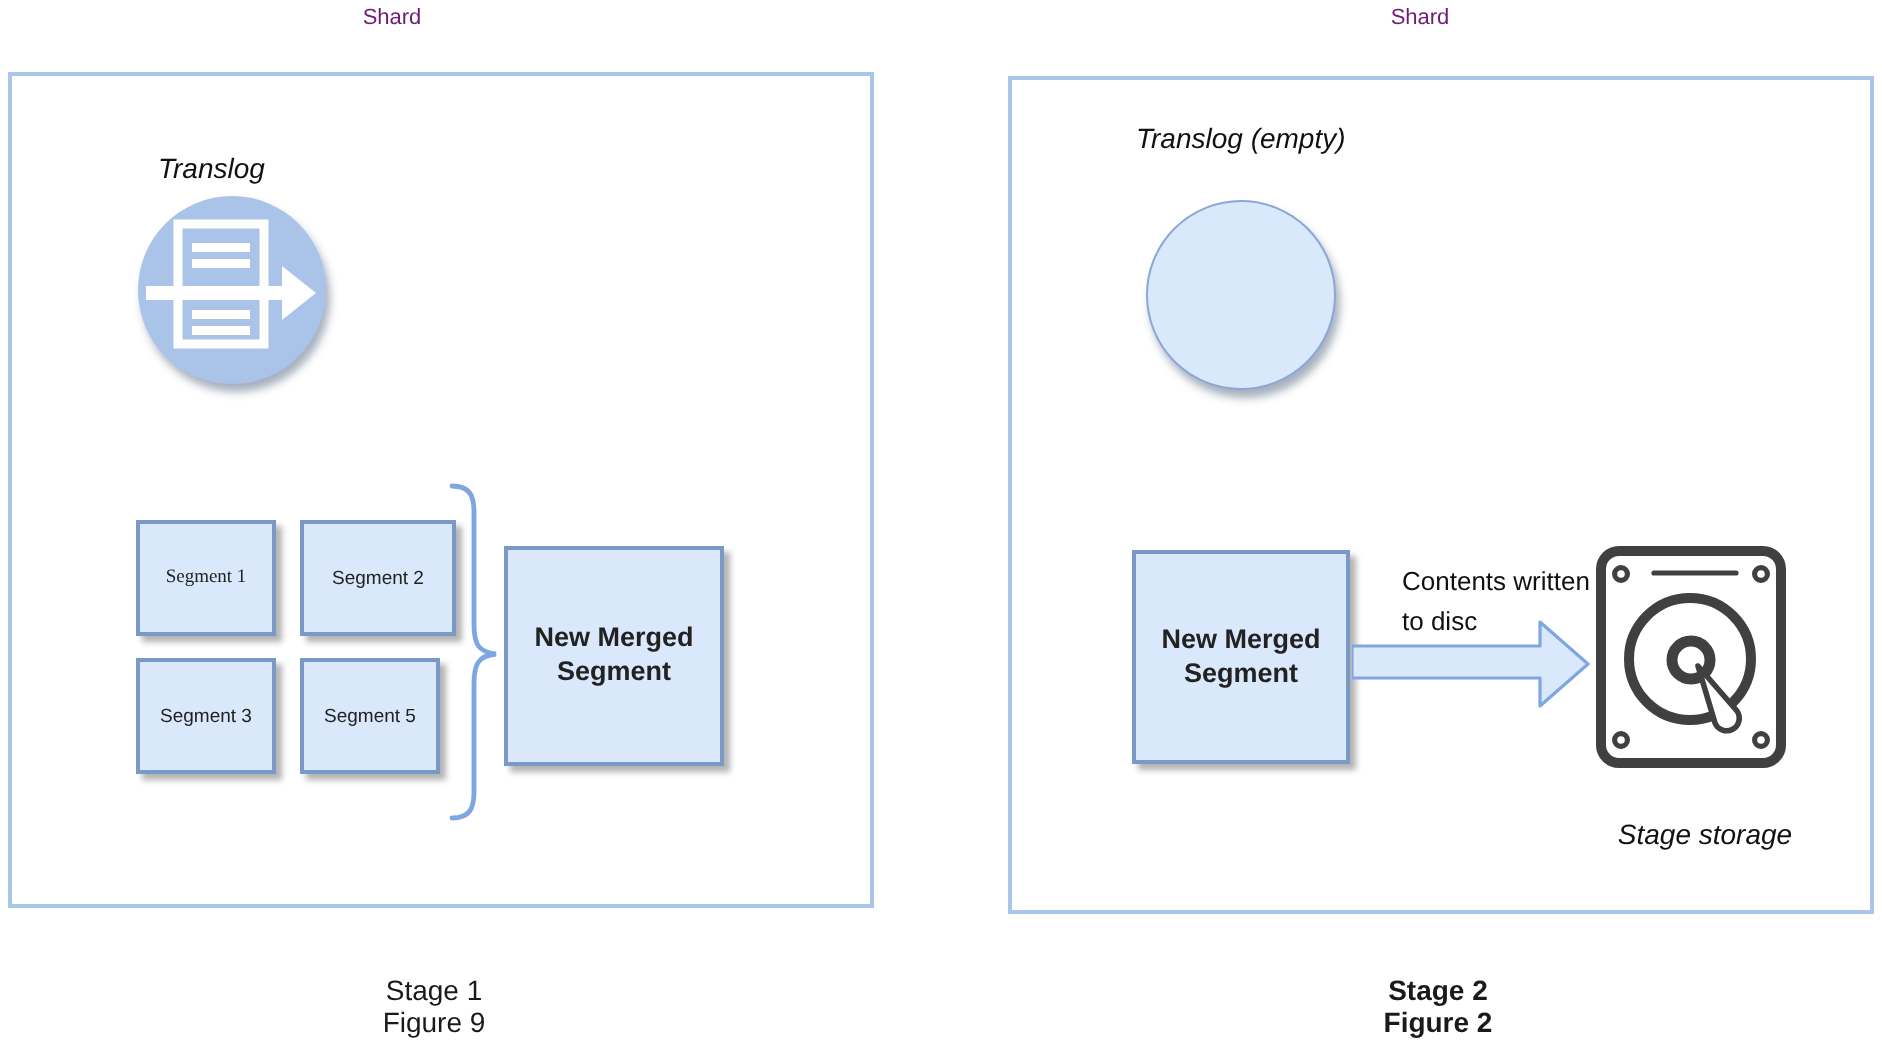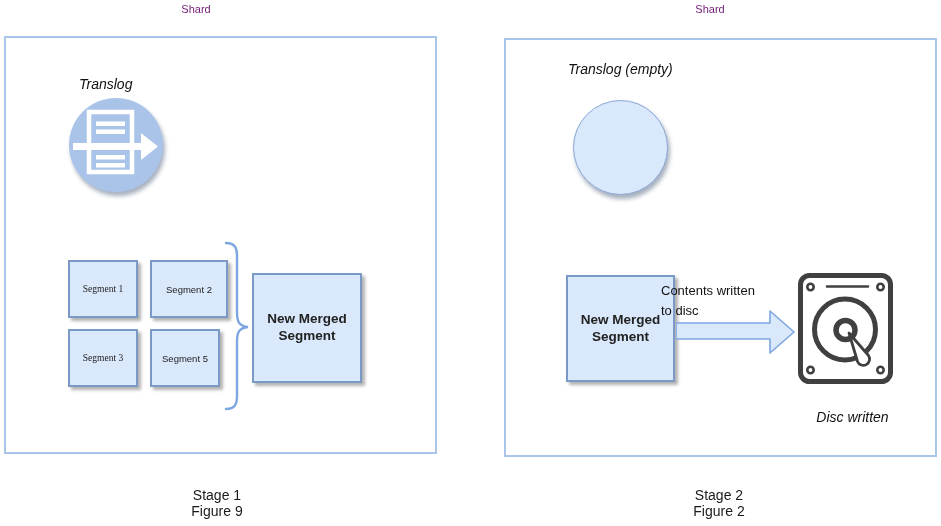--- a/index.html
+++ b/index.html
@@ -53,21 +53,21 @@
       <rect x="27" y="31.5" width="29" height="4.5" fill="#ffffff"></rect>
       <rect x="4" y="45" width="69" height="7" fill="#ffffff"></rect>
       <polygon points="72,35 89,48.5 72,62" fill="#ffffff"></polygon>
       <rect x="27" y="57" width="29" height="4.5" fill="#ffffff"></rect>
       <rect x="27" y="65" width="29" height="4.5" fill="#ffffff"></rect>
     </svg>
   </div>
 
   <div class="node seg" style="left:68px;top:260px;width:70px;height:58px;font-family:Liberation Serif, serif;">Segment 1</div>
   <div class="node seg" style="left:150px;top:260px;width:78px;height:58px;">Segment 2</div>
-  <div class="node seg" style="left:68px;top:329px;width:70px;height:58px;font-family:Liberation Serif, serif;">Segment 3</div>
+  <div class="node seg" style="left:68px;top:329px;width:70px;height:58px;">Segment 3</div>
   <div class="node seg" style="left:150px;top:329px;width:70px;height:58px;">Segment 5</div>
 
   <div class="abs" style="left:221px;top:241px;">
     <svg width="30" height="170" viewBox="0 0 30 170">
       <path d="M 5,2 C 14,2 16,7 16,15 L 16,71 C 16,81 18,85 27,86 C 18,87 16,91 16,101 L 16,155 C 16,163 14,168 5,168" fill="none" stroke="#7ea6e0" stroke-width="2.4" stroke-linecap="round"></path>
     </svg>
   </div>
 
   <div class="node merged" style="left:252px;top:273px;width:110px;height:110px;">New Merged Segment</div>
 
@@ -85,36 +85,36 @@
   <div class="translog-circle circle-empty" style="left:573px;top:100px;width:95px;height:95px;"></div>
 
   <div class="node merged" style="left:566px;top:275px;width:109px;height:107px;">New Merged Segment</div>
 
   <div class="abs" style="left:676px;top:310px;">
     <svg width="120" height="44" viewBox="0 0 120 44">
       <polygon points="0,13 94,13 94,1 118,22 94,43 94,29 0,29" fill="#dae8fc" stroke="#7ea6e0" stroke-width="1.6" stroke-linejoin="round"></polygon>
     </svg>
   </div>
 
-  <div class="abs" style="left:661px;top:281px;width:98px;font-size:13px;line-height:20px;color:#111;">Contents written to disc</div>
+  <div class="abs" style="left:701px;top:281px;width:98px;font-size:13px;line-height:20px;color:#111;">Contents written to disc</div>
 
   <div class="abs" style="left:797px;top:272px;">
     <svg width="97" height="113" viewBox="0 0 97 113">
       <rect x="3.5" y="3.5" width="90" height="106" rx="9" fill="#ffffff" stroke="#404040" stroke-width="5"></rect>
       <line x1="30" y1="14.5" x2="71" y2="14.5" stroke="#404040" stroke-width="2.6" stroke-linecap="round"></line>
       <circle cx="13.5" cy="15" r="3.2" fill="none" stroke="#404040" stroke-width="2.6"></circle>
       <circle cx="83.5" cy="15" r="3.2" fill="none" stroke="#404040" stroke-width="2.6"></circle>
       <circle cx="13.5" cy="98" r="3.2" fill="none" stroke="#404040" stroke-width="2.6"></circle>
       <circle cx="83.5" cy="98" r="3.2" fill="none" stroke="#404040" stroke-width="2.6"></circle>
       <circle cx="48" cy="57.5" r="30.5" fill="none" stroke="#404040" stroke-width="5"></circle>
       <circle cx="48.5" cy="58" r="9.5" fill="#ffffff" stroke="#404040" stroke-width="5.5"></circle>
       <path d="M 52,61 L 71.5,83.5 A 6.3,6.3 0 1 1 60.5,89.5 Z" fill="#ffffff" stroke="#404040" stroke-width="2.8" stroke-linejoin="round"></path>
     </svg>
   </div>
 
-  <div class="abs small-label" style="left:790px;top:409px;width:125px;text-align:center;">Disc written</div>
+  <div class="abs small-label" style="left:790px;top:409px;width:125px;text-align:center;">Stage storage</div>
 
-  <div class="caption" style="left:654px;top:488px;">
+  <div class="caption" style="left:654px;top:488px;font-weight:bold;">
     <div>Stage 2</div>
     <div>Figure 2</div>
   </div>
 
 </div>
 
 </body></html>

